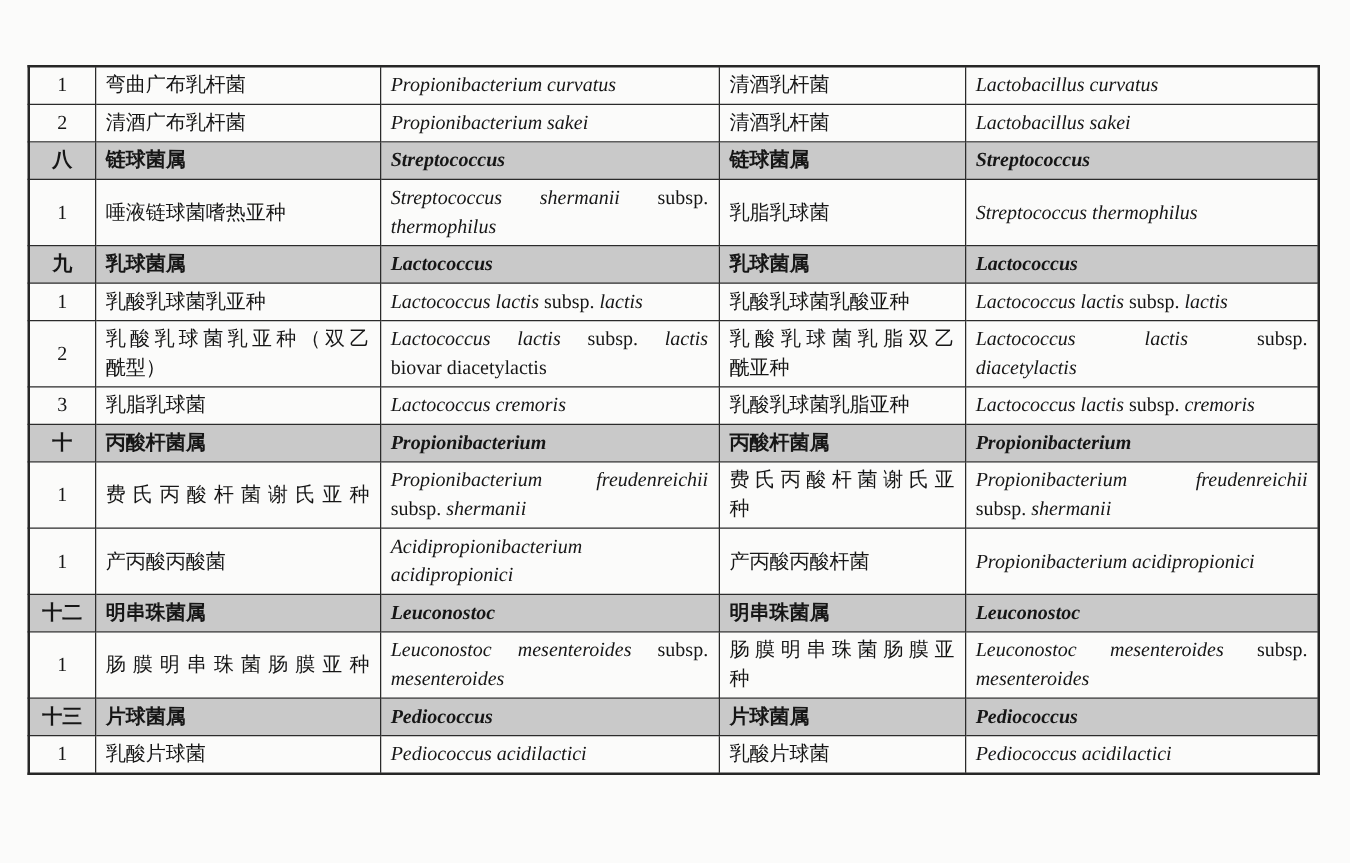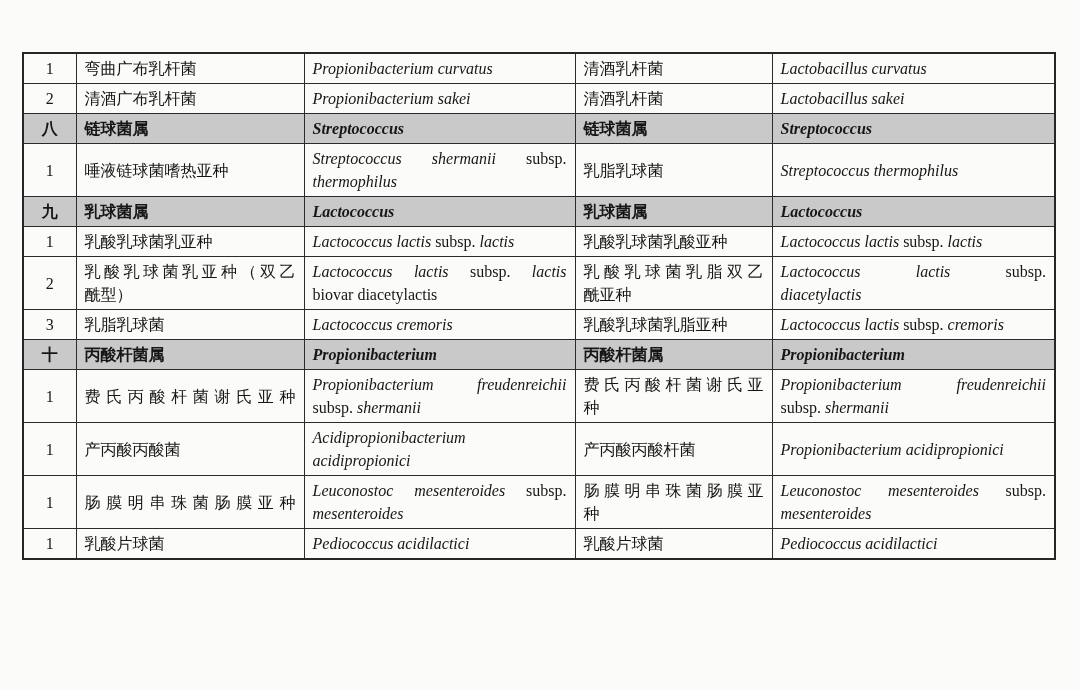--- a/index.html
+++ b/index.html
@@ -212,36 +212,66 @@
             <div class="line"><span class="it">Acidipropionibacterium</span></div>
             <div class="line"><span class="it">acidipropionici</span></div>
           </td>
           <td>
             <div class="line"><span>产丙酸丙酸杆菌</span></div>
           </td>
           <td>
             <div class="line"><span class="it">Propionibacterium acidipropionici</span></div>
           </td>
         </tr>
+        <tr class="sec">
+          <td class="idx">十二</td>
+          <td>
+            <div class="line"><span>明串珠菌属</span></div>
+          </td>
+          <td>
+            <div class="line"><span class="it">Leuconostoc</span></div>
+          </td>
+          <td>
+            <div class="line"><span>明串珠菌属</span></div>
+          </td>
+          <td>
+            <div class="line"><span class="it">Leuconostoc</span></div>
+          </td>
+        </tr>
         <tr>
           <td class="idx">1</td>
           <td>
             <div class="line fill"><span>肠膜明串珠菌肠膜亚种</span></div>
           </td>
           <td>
             <div class="line fill"><span class="it">Leuconostoc mesenteroides</span><span> subsp.</span></div>
             <div class="line"><span class="it">mesenteroides</span></div>
           </td>
           <td>
             <div class="line fill"><span>肠膜明串珠菌肠膜亚</span></div>
             <div class="line"><span>种</span></div>
           </td>
           <td>
             <div class="line fill"><span class="it">Leuconostoc mesenteroides</span><span> subsp.</span></div>
             <div class="line"><span class="it">mesenteroides</span></div>
+          </td>
+        </tr>
+        <tr class="sec">
+          <td class="idx">十三</td>
+          <td>
+            <div class="line"><span>片球菌属</span></div>
+          </td>
+          <td>
+            <div class="line"><span class="it">Pediococcus</span></div>
+          </td>
+          <td>
+            <div class="line"><span>片球菌属</span></div>
+          </td>
+          <td>
+            <div class="line"><span class="it">Pediococcus</span></div>
           </td>
         </tr>
         <tr>
           <td class="idx">1</td>
           <td>
             <div class="line"><span>乳酸片球菌</span></div>
           </td>
           <td>
             <div class="line"><span class="it">Pediococcus acidilactici</span></div>
           </td>

